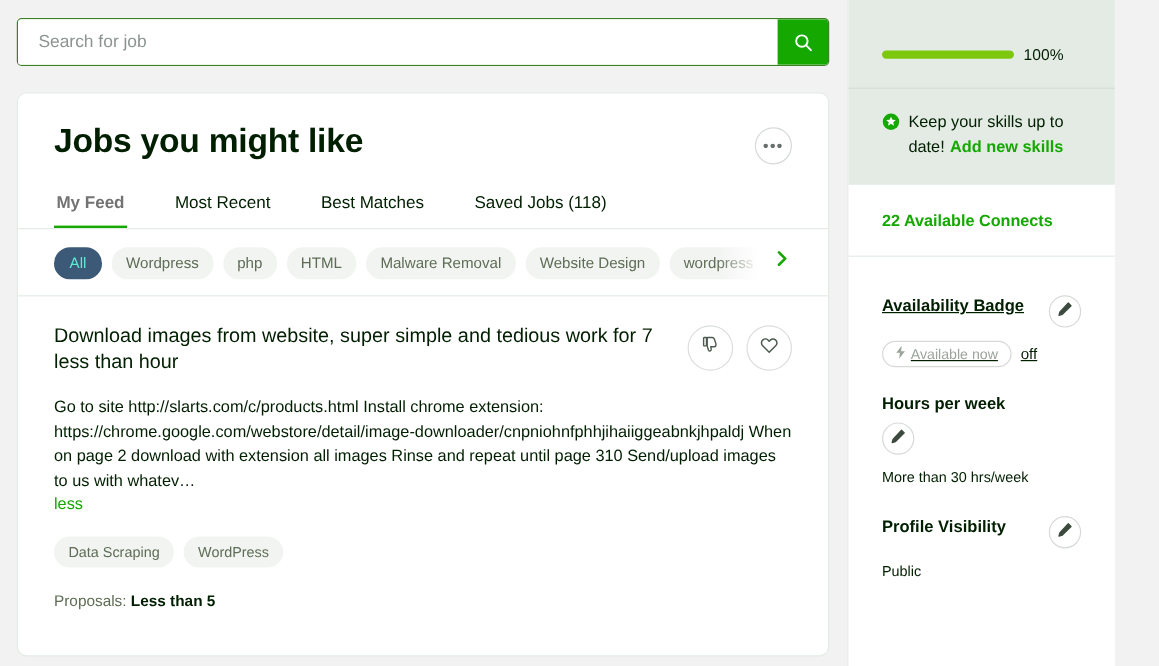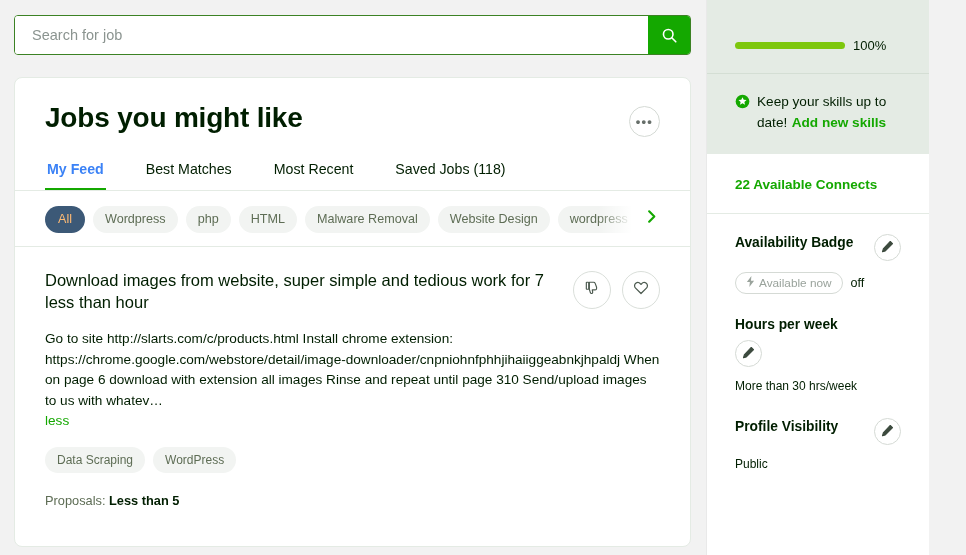--- a/index.html
+++ b/index.html
@@ -105,21 +105,21 @@
     font-size: 14.2px;
     padding: 6px 2px 11px 2px;
     color: #001e00;
     cursor: pointer;
     border-bottom: 2px solid transparent;
     white-space: nowrap;
     background: none; border-top: 0; border-left: 0; border-right: 0;
     font-family: "Liberation Sans", sans-serif;
   }
   .tab.active {
-    color: #3b82f6;
+    color: #737373;
     font-weight: bold;
     border-bottom-color: #14a800;
   }
 
   
   .chips-wrap {
     position: relative;
     padding: 14px 30px 14px 30px;
     border-bottom: 1px solid #e4ebe4;
     height: 56px;
@@ -139,21 +139,21 @@
     padding: 0 12px;
     border-radius: 14px;
     background: #f2f4f2;
     color: #5e6d55;
     font-size: 12.6px;
     white-space: nowrap;
     cursor: pointer;
   }
   .chip.sel {
     background: #3c5977;
-    color: #fdba74;
+    color: #5eead4;
     padding: 0 13px;
   }
   .chip-fade {
     position: absolute;
     right: 52px; top: 14px;
     width: 40px; height: 28px;
     background: linear-gradient(to right, rgba(255,255,255,0), #ffffff 85%);
     pointer-events: none;
   }
   .chips-next {
@@ -362,22 +362,22 @@
 
       <div class="card-head">
         <div class="card-title">Jobs you might like</div>
         <div class="dots-btn">
           <span>•••</span>
         </div>
       </div>
 
       <div class="tabs">
         <button class="tab active">My Feed</button>
+        <button class="tab">Most Recent</button>
         <button class="tab">Best Matches</button>
-        <button class="tab">Most Recent</button>
         <button class="tab">Saved Jobs (118)</button>
       </div>
 
       <div class="chips-wrap">
         <div class="chips">
           <div class="chip sel">All</div>
           <div class="chip">Wordpress</div>
           <div class="chip">php</div>
           <div class="chip">HTML</div>
           <div class="chip">Malware Removal</div>
@@ -414,21 +414,21 @@
                 <svg width="16" height="16" viewBox="0 0 18 18" fill="none">
                   <path d="M9 15.2 L2.9 9.2 C1.3 7.6 1.4 5 3.1 3.6 4.7 2.3 7 2.6 8.3 4.2 L9 5 l0.7-0.8
                            C11 2.6 13.3 2.3 14.9 3.6 16.6 5 16.7 7.6 15.1 9.2 Z" stroke="#4c5a4f" stroke-width="1.4" stroke-linejoin="round"></path>
                 </svg>
               </span>
             </div>
           </div>
         </div>
 
 
-        <div class="job-desc">Go to site http://slarts.com/c/products.html Install chrome extension: https://chrome.google.com/webstore/detail/image-downloader/cnpniohnfphhjihaiiggeabnkjhpaldj When on page 6 download with extension all images Rinse and repeat until page 310 Send/upload images to us with whatev…</div>
+        <div class="job-desc">Go to site http://slarts.com/c/products.html Install chrome extension: https://chrome.google.com/webstore/detail/image-downloader/cnpniohnfphhjihaiiggeabnkjhpaldj When on page 2 download with extension all images Rinse and repeat until page 310 Send/upload images to us with whatev…</div>
         <a class="more-link">less</a>
 
         <div class="skill-tags">
           <div class="skill-tag">Data Scraping</div>
           <div class="skill-tag">WordPress</div>
         </div>
 
         <div class="proposals">
           <span>Proposals:</span>
           <b>Less than 5</b>
@@ -464,21 +464,21 @@
           </div>
         </div>
       </div>
 
       <div class="connects-panel">
         <a class="connects-link">22 Available Connects</a>
       </div>
 
       <div class="settings-panel">
 
-        <div class="set-block" style="margin-top:0;">
+        <div class="set-block" style="margin-top:12px;text-decoration:underline;">
           <div class="set-head">
             <div class="set-title">Availability Badge</div>
             <div class="pencil-btn">
               <span>
                 <svg width="13" height="13" viewBox="0 0 16 16" fill="none">
                   <path d="M11.4 1.8 L14.2 4.6 L5.3 13.5 L1.8 14.5 L2.8 11 Z" stroke="#3c4a3e" stroke-width="1.3" stroke-linejoin="round" fill="#3c4a3e"></path>
                 </svg>
               </span>
             </div>
           </div>

